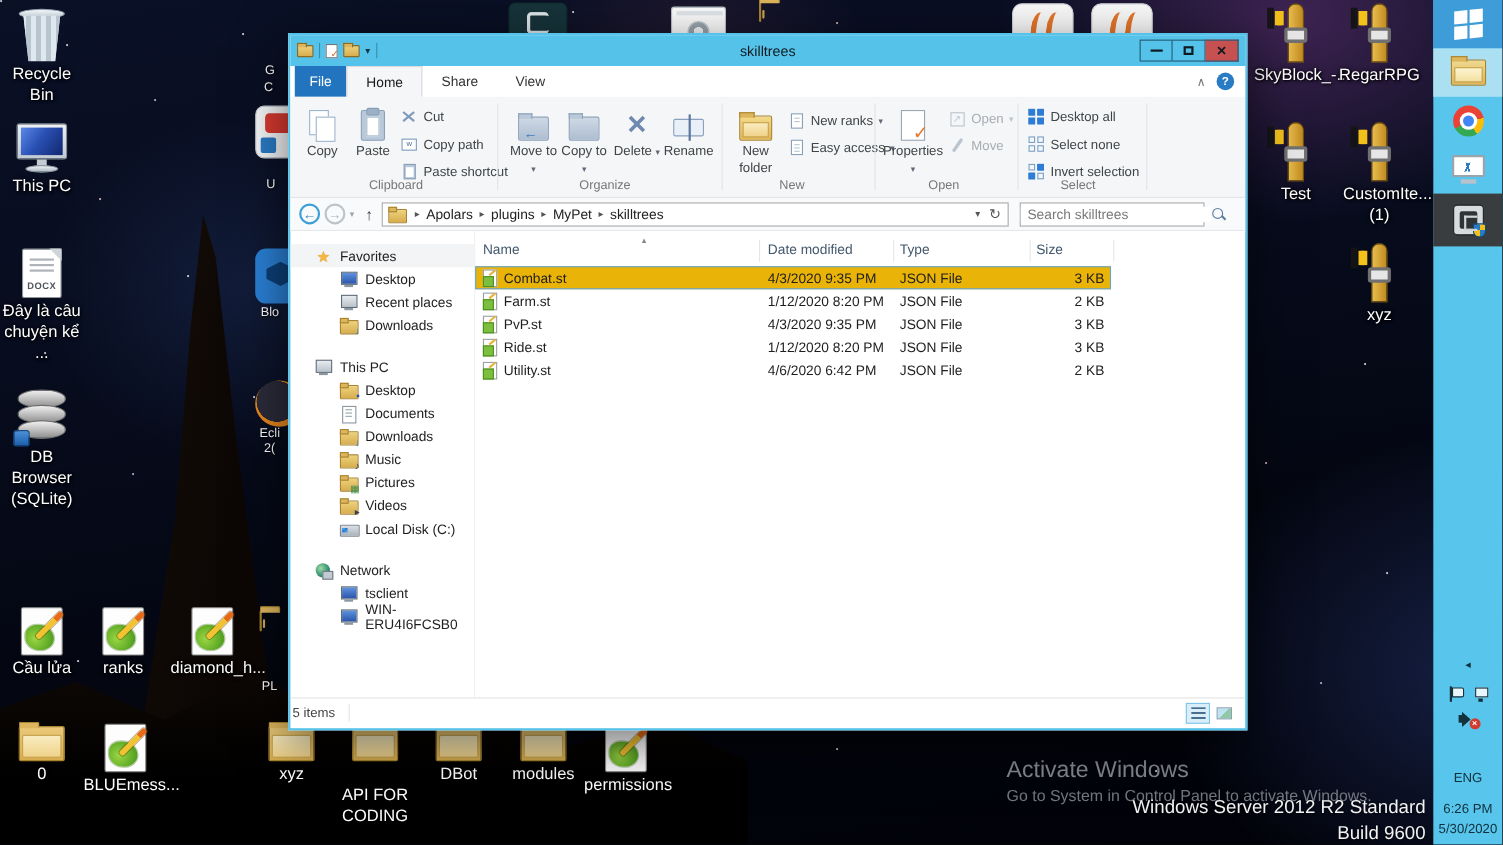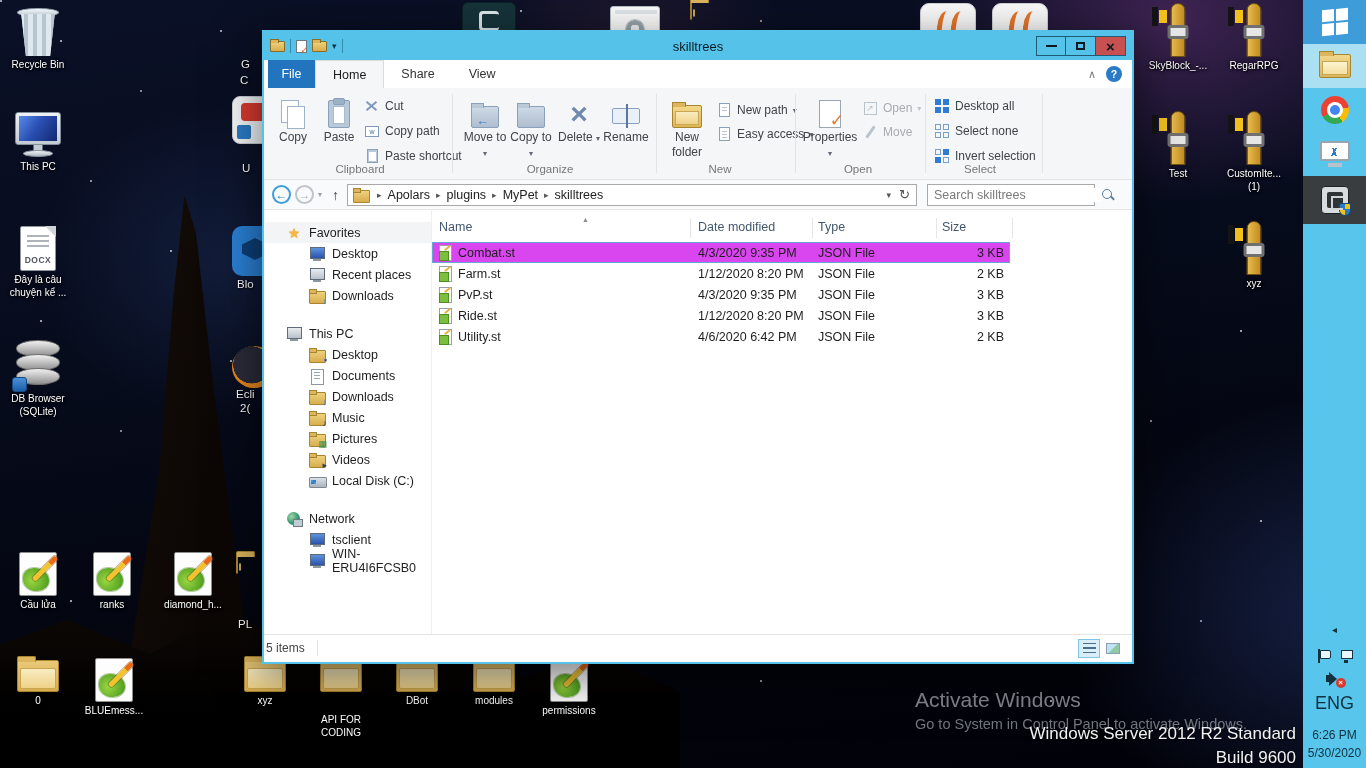--- a/index.html
+++ b/index.html
@@ -21,21 +21,21 @@
     1260px 520px #fff,1200px 620px #cfd8ff,1050px 700px #fff,170px 250px #fff,230px 360px #fff;}
   .rock-spire{position:absolute;left:58px;top:195px;width:230px;height:478px;z-index:0;
     background:linear-gradient(100deg,#1a110a,#0c0705 65%);
     clip-path:polygon(30% 100%,44% 58%,50% 22%,55% 0,60% 8%,68% 42%,84% 100%);}
   .rock-bottom{position:absolute;left:0;bottom:0;width:680px;height:190px;z-index:0;
     background:linear-gradient(#120b07,#000 70%);
     clip-path:polygon(0 35%,10% 22%,22% 40%,34% 18%,48% 45%,60% 25%,74% 55%,88% 40%,100% 60%,100% 100%,0 100%);}
 
   
   .dicon{position:absolute;z-index:1;display:flex;flex-direction:column;align-items:center;gap:3px;width:76px;}
-  .dlabel{font-size:10px;line-height:1.25;color:#fff;text-align:center;
+  .dlabel{font-size:15px;line-height:1.25;color:#fff;text-align:center;
     text-shadow:1px 1px 2px #000,0 0 4px rgba(0,0,0,.9);max-width:76px;}
   
   .fld{position:relative;width:42px;height:32px;border-radius:2px;
     background:linear-gradient(#e9c979,#d8ad4e);border:1px solid #a8842f;}
   .fld::before{content:"";position:absolute;top:-5px;left:-1px;width:17px;height:5px;
     background:#ddb55c;border:1px solid #a8842f;border-bottom:none;border-radius:2px 2px 0 0;}
   .fld::after{content:"";position:absolute;left:2px;right:2px;top:7px;bottom:2px;border-radius:2px;
     background:linear-gradient(#f8ecc0,#eFD28a);border:1px solid #c9a652;}
   
   .npp{position:relative;width:38px;height:44px;background:#fdfdfd;border:1px solid #8e8e8e;border-radius:2px;}
@@ -202,21 +202,21 @@
     background:radial-gradient(circle at 35% 35%,#9fd9a8,#2e8f6e 60%,#1d5f8e);}
   .mi-globe::after{content:"";position:absolute;right:-1px;bottom:-1px;width:8px;height:6px;background:#c3cbd2;border:1px solid #6f7b85;}
   
   .filearea{position:relative;flex:1;font-size:12.5px;color:#1e1e1e;}
   .cols{position:absolute;top:6px;left:0;right:0;height:24px;color:#43586d;}
   .cols .c{position:absolute;top:4px;} 
   .cols .vline{position:absolute;top:2px;height:20px;width:1px;background:#e4e6e8;}
   .sortmark{position:absolute;top:0px;left:150px;font-size:7px;color:#8a8a8a;}
   .rows{position:absolute;top:32px;left:0;right:0;}
   .frow{position:relative;height:21px;}
-  .frow.sel{background:#d946ef;outline:1px solid #66a6d2;outline-offset:-1px;}
+  .frow.sel{background:#eab308;outline:1px solid #66a6d2;outline-offset:-1px;}
   .frow .cell{position:absolute;top:0;height:21px;display:flex;align-items:center;}
   .fico{position:relative;width:13px;height:16px;background:#fff;border:1px solid #9aa0a6;}
   .fico::before{content:"";position:absolute;left:-1px;bottom:-1px;width:8px;height:8px;background:#7cbf3f;border:1px solid #4e8f1f;}
   .fico::after{content:"";position:absolute;right:0px;top:1px;width:7px;height:2px;background:#e8b23c;transform:rotate(-40deg);}
   
   .statusbar{position:relative;height:27px;border-top:1px solid #e4e4e4;display:flex;align-items:center;font-size:12px;color:#444;}
   .statusbar .cnt{margin-left:2px;}
   .statusbar .sdiv{width:1px;height:16px;background:#e4e4e4;margin-left:12px;}
   .viewbtns{margin-left:auto;margin-right:8px;display:flex;gap:2px;}
   .vb{width:22px;height:19px;border:1px solid transparent;display:flex;align-items:center;justify-content:center;}
@@ -252,21 +252,21 @@
   .tflag{position:relative;width:13px;height:14px;}
   .tflag::before{content:"";position:absolute;left:1px;top:0;bottom:0;width:2px;background:#14323e;}
   .tflag::after{content:"";position:absolute;left:3px;top:1px;width:9px;height:7px;background:#e9f6fb;border:1.5px solid #14323e;border-radius:0 2px 2px 0;}
   .tnet{position:relative;width:14px;height:14px;}
   .tnet::before{content:"";position:absolute;left:2px;top:1px;width:10px;height:7px;border:1.5px solid #14323e;background:#e9f6fb;}
   .tnet::after{content:"";position:absolute;left:5px;bottom:0;width:4px;height:3px;background:#14323e;}
   .tspk{position:relative;width:18px;height:16px;margin-bottom:6px;}
   .tspk::before{content:"";position:absolute;left:0;top:4px;width:5px;height:7px;background:#14323e;}
   .tspk::after{content:"";position:absolute;left:3px;top:1px;width:8px;height:14px;background:#14323e;clip-path:polygon(100% 0,100% 100%,0 50%);transform:scaleX(-1);}
   .tspk .x{position:absolute;right:-2px;bottom:-1px;width:10px;height:10px;border-radius:50%;background:#d23b2e;color:#fff;font-size:8px;line-height:10px;text-align:center;font-weight:bold;}
-  .teng{font-size:18px;margin-bottom:12px;}
+  .teng{font-size:12px;margin-bottom:12px;margin-top:32px;}
   .tclock{font-size:12px;line-height:1.5;text-align:center;}
 
   
   .wm1{position:absolute;left:915px;top:688px;font-size:21px;color:#9aa0a4;opacity:.85;z-index:1;}
   .wm2{position:absolute;left:915px;top:716px;font-size:14.5px;color:#8e9499;opacity:.8;z-index:1;}
   .wm3{position:absolute;right:70px;top:724px;font-size:17px;color:#f2f2f2;z-index:2;text-shadow:0 1px 2px rgba(0,0,0,.6);}
   .wm4{position:absolute;right:70px;top:748px;font-size:17px;color:#f2f2f2;z-index:2;text-shadow:0 1px 2px rgba(0,0,0,.6);}
   .frag{position:absolute;z-index:1;font-size:11.5px;color:#fff;text-shadow:1px 1px 2px #000;}
 </style>
 </head>
@@ -298,21 +298,21 @@
   </div>
   <div class="dicon" style="left:0px;top:226px;">
     <span class="docx">
       <span class="ln" style="top:8px;"></span>
         <span class="ln" style="top:13px;"></span>
         <span class="ln" style="top:18px;"></span>
       <span class="bdg">DOCX</span>
     </span>
     <span class="dlabel">Đây là câu chuyện kể ...</span>
   </div>
-  <div class="dicon" style="left:0px;top:340px;justify-content:flex-end;">
+  <div class="dicon" style="left:0px;top:354px;justify-content:flex-end;">
     <span class="db">
         <i></i>
         <i></i>
         <i></i>
         <span class="bdg"></span>
       </span>
     <span class="dlabel">DB Browser (SQLite)</span>
   </div>
   <div class="dicon" style="left:0px;top:552px;">
     <span class="npp"></span>
@@ -513,21 +513,21 @@
           </span>
         <span class="t">New folder</span>
       </div>
       <div class="smallbtn" style="left:452px;top:12px;">
         <span class="si">
             <span class="si-page">
               <i style="top:3px;"></i>
               <i style="top:6px;"></i>
             </span>
           </span>
-        <span>New path</span> 
+        <span>New ranks</span> 
           <span class="dc">▾</span>
       </div>
       <div class="smallbtn" style="left:452px;top:36px;">
         <span class="si">
             <span class="si-page">
               <i style="top:3px;"></i>
               <i style="top:6px;"></i>
               <i style="top:9px;"></i>
             </span>
           </span>

